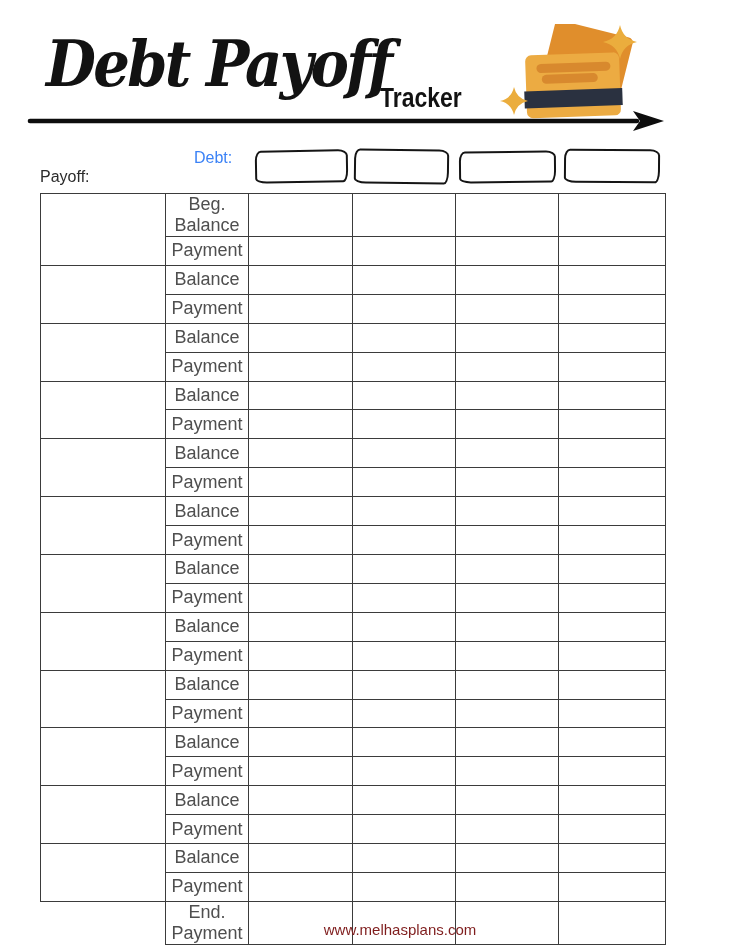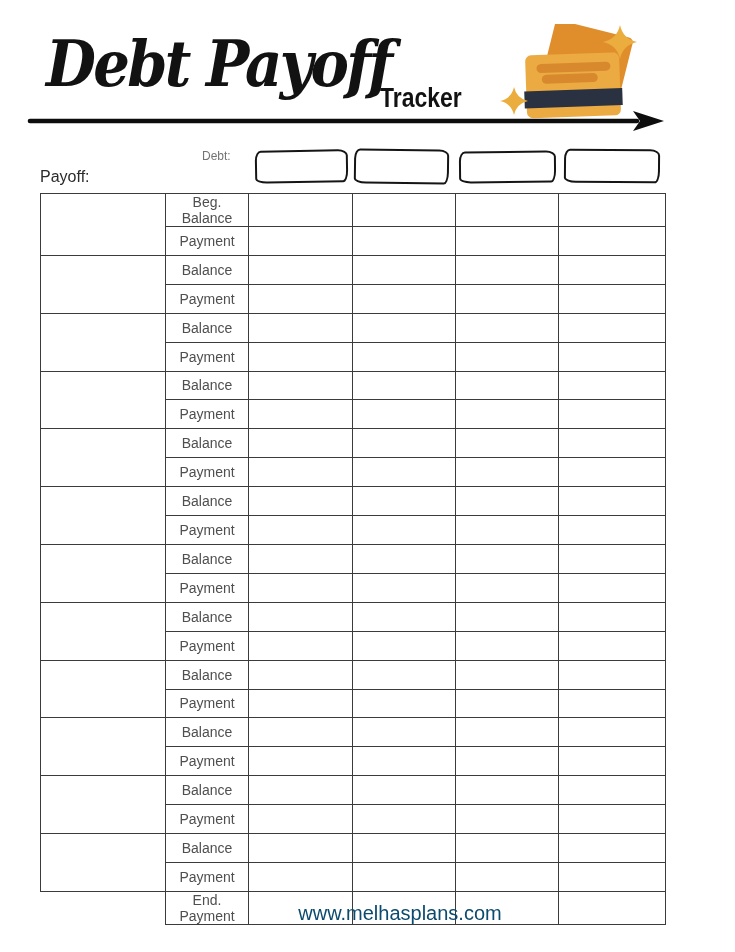--- a/index.html
+++ b/index.html
@@ -41,24 +41,24 @@
     transform-origin: left top;
     white-space: nowrap;
     z-index: 3;
   }
   .arrow-svg { position: absolute; left: 25px; top: 108px; z-index: 1; }
   .card-svg  { position: absolute; left: 497px; top: 24px; z-index: 2; }
 
   
   .debt-label {
     position: absolute;
-    left: 202px;
+    left: 194px;
     top: 149px;
-    font-size: 12px;
-    color: #737373;
+    font-size: 16px;
+    color: #3b82f6;
   }
   .month-label {
     position: absolute;
     left: 40px;
     top: 168px;
     font-size: 16px;
     color: #2b2b2b;
   }
 
   
@@ -85,36 +85,36 @@
     width: 625px;
   }
   .tracker-table tr { height: 28.92px; }
   .tracker-table td {
     border: 1.5px solid #3b3b3b;
     padding: 0;
     box-sizing: border-box;
     background: #ffffff;
   }
   .tracker-table td.label-cell {
-    font-size: 14px;
+    font-size: 18px;
     color: #4f4f4f;
     text-align: center;
     vertical-align: middle;
     font-family: "Liberation Sans", sans-serif;
   }
   .tracker-table td.spacer-cell { border: none; background: transparent; }
 
   
   .footer {
     position: absolute;
     left: 400px;
-    top: 902px;
+    top: 921px;
     transform: translateX(-50%);
-    font-size: 20px;
-    color: #0c4a6e;
+    font-size: 15px;
+    color: #7f1d1d;
     white-space: nowrap;
   }
 </style>
 </head>
 <body>
 
 <div class="page">
 
   <div class="title-script">Debt Payoff</div>
   <div class="title-sub">Tracker</div>

